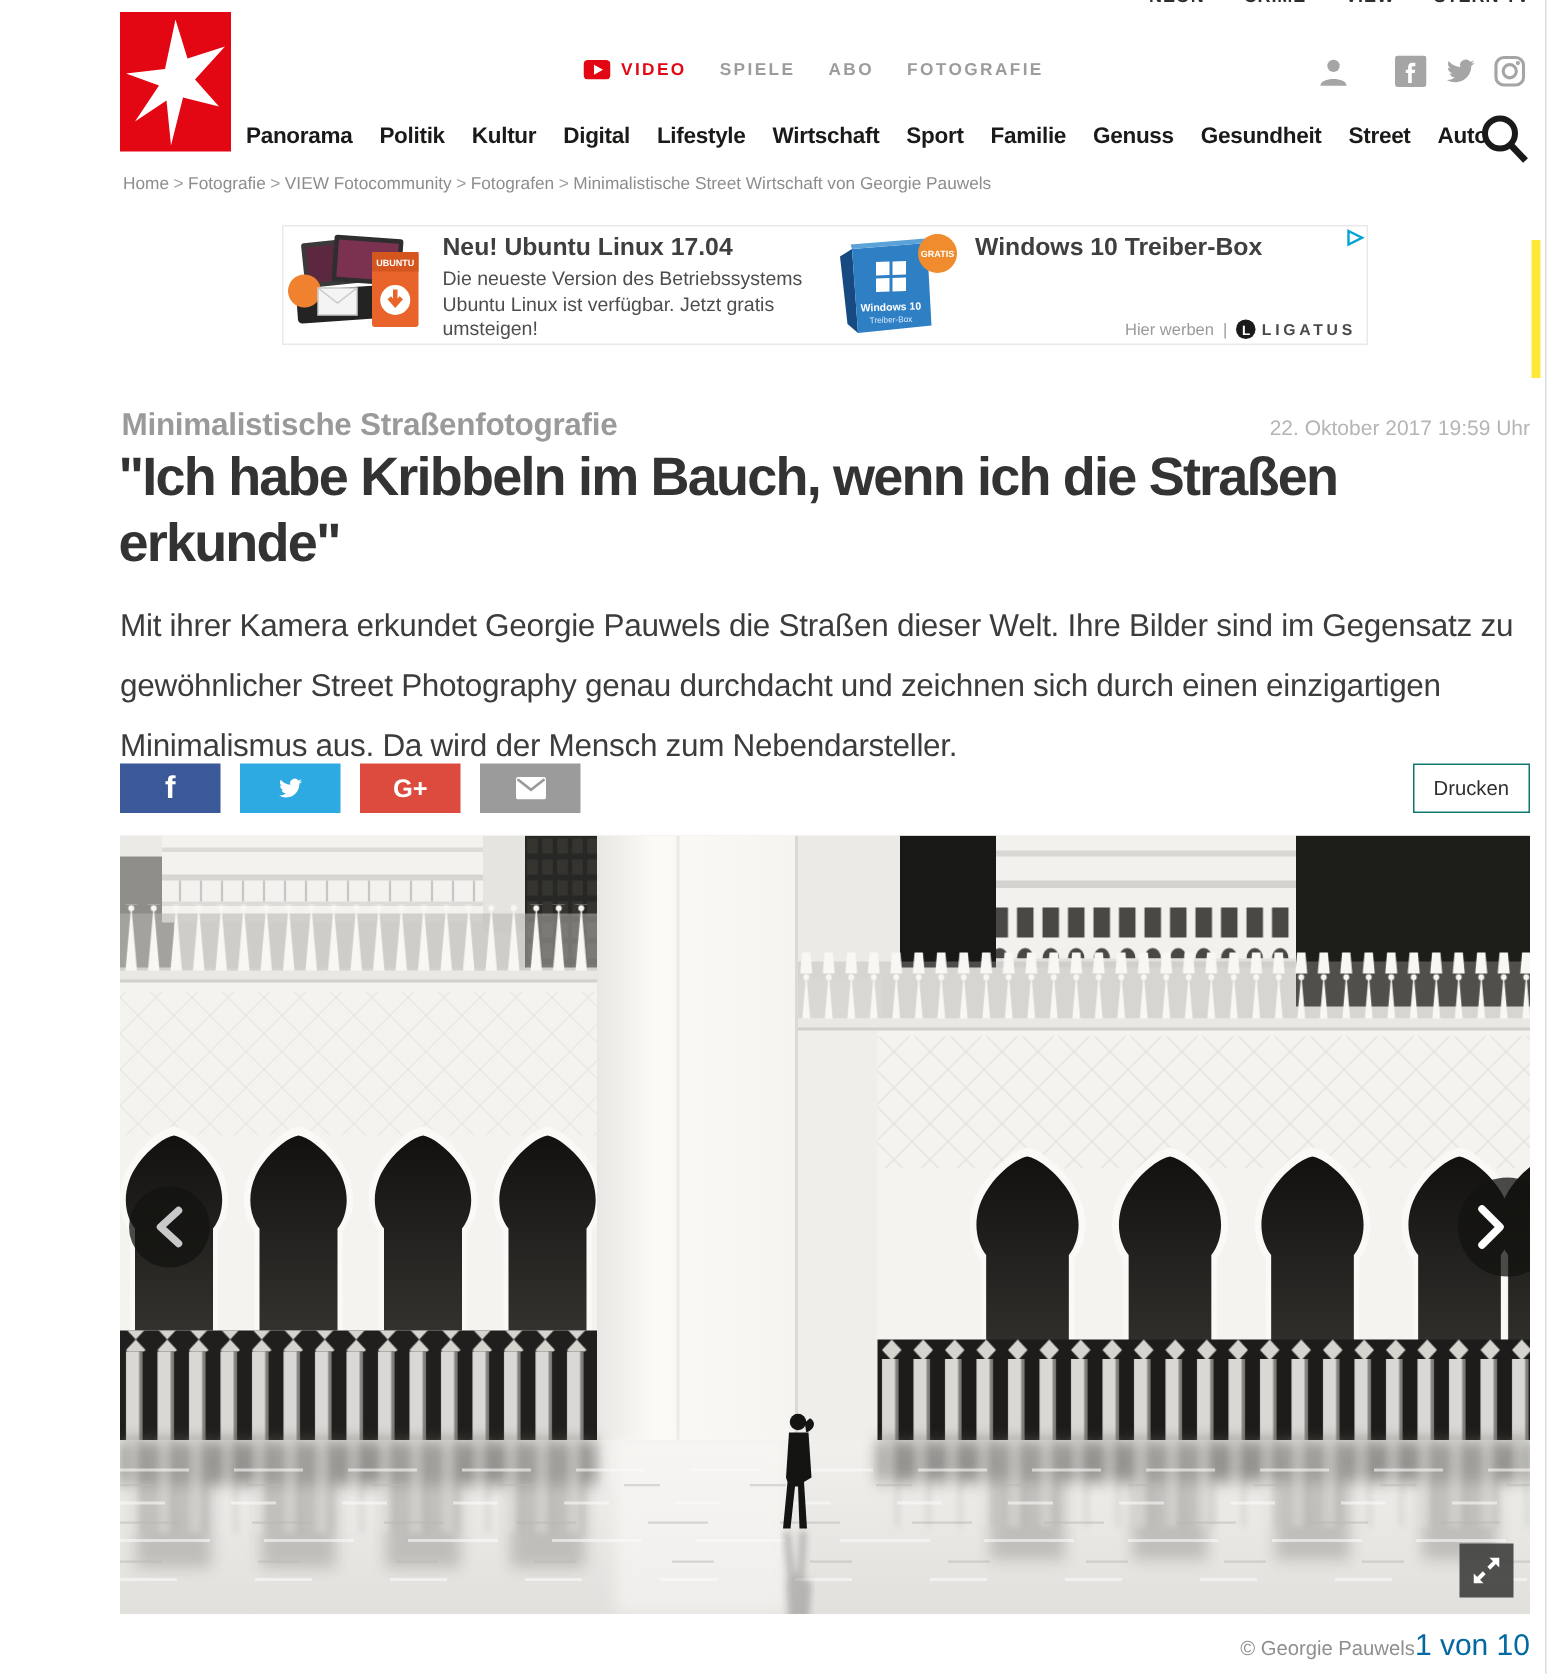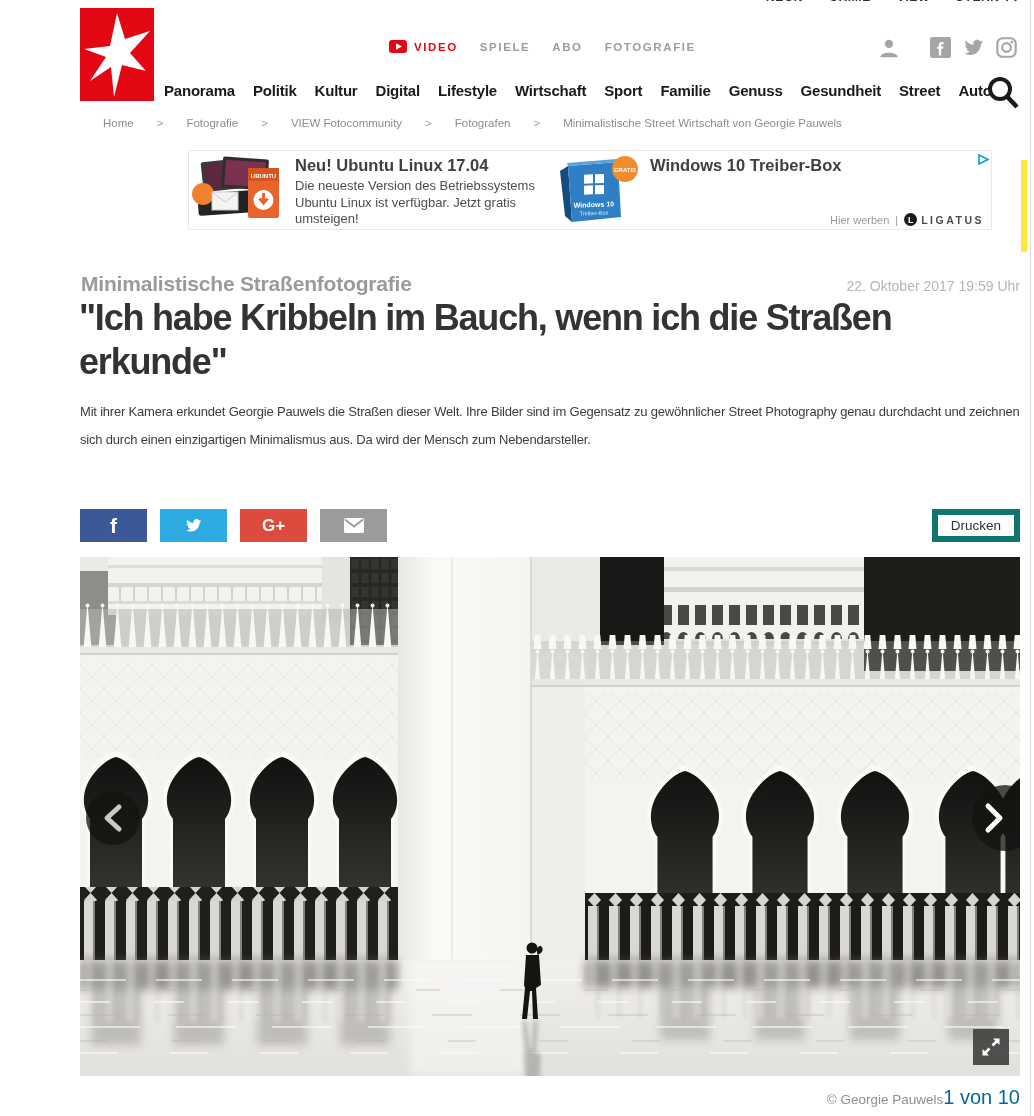--- a/index.html
+++ b/index.html
@@ -21,26 +21,26 @@
   .hlinks .video{display:flex;align-items:center;gap:7px;color:#e30613;}
   .social{position:absolute;left:878px;top:36px;display:flex;align-items:center;}
   .social .ic{margin-right:11px;cursor:pointer;}
   .social .ic.user{margin-right:30px;}
 
   .mainnav{position:absolute;left:164px;top:82px;display:flex;gap:18px;
            font-size:15px;font-weight:700;color:#1a1a18;letter-spacing:-.2px;white-space:nowrap;}
   .mainnav span{cursor:pointer;}
   .searchbtn{position:absolute;left:986px;top:76px;width:34px;height:34px;cursor:pointer;}
 
-  .crumbs{position:absolute;left:82px;top:117px;display:flex;gap:23px;align-items:center;
-          font-size:11.5px;color:#8d8d8d;white-space:nowrap;margin-left:21px;}
+  .crumbs{position:absolute;left:82px;top:117px;display:flex;gap:3px;align-items:center;
+          font-size:11.5px;color:#8d8d8d;white-space:nowrap;}
   .crumbs .sep{color:#9e9e9e;}
 
   
-  .ad{position:absolute;left:188px;top:150px;width:804px;height:80px;background:#fff;
+  .ad{position:absolute;left:188px;top:150px;width:724px;height:80px;background:#fff;
       border:1px solid #e9e9e9;box-sizing:border-box;}
   .ad-img{position:absolute;top:3px;width:97px;height:73px;cursor:pointer;}
   .ad-img.u{left:3px;} .ad-img.w{left:357px;}
   .ad-txt{position:absolute;top:5px;width:252px;cursor:pointer;}
   .ad-txt.u{left:106px;} .ad-txt.w{left:461px;}
   .ad-title{font-size:16.5px;font-weight:700;color:#3f3f3f;margin-bottom:3px;}
   .ad-body{font-size:13px;line-height:16.5px;color:#4d4d4d;}
   .ad-foot{position:absolute;right:7px;bottom:3px;display:flex;align-items:center;gap:6px;
            font-size:11px;color:#9a9a9a;justify-content:flex-end;}
   .ad-foot .lg{display:flex;align-items:center;gap:4px;color:#4a4a4a;font-weight:700;
@@ -52,33 +52,33 @@
   .feedback-tab{position:absolute;left:1021px;top:160px;width:6px;height:92px;background:#ffe83a;cursor:pointer;}
   .edge-line{position:absolute;left:1030px;top:0;width:1px;height:1116px;background:#dedede;}
 
   
   .kickrow{position:absolute;left:81px;top:272px;width:939px;display:flex;
            justify-content:space-between;align-items:baseline;}
   .kicker{font-size:21px;font-weight:700;color:#9a9a9a;letter-spacing:-.2px;}
   .adate{font-size:14px;color:#b5b5b5;}
   .headline{position:absolute;left:79px;top:296px;width:946px;font-size:36px;line-height:44px;
             font-weight:800;color:#333;letter-spacing:-1.2px;}
-  .intro{position:absolute;left:80px;top:398px;width:946px;font-size:13px;line-height:28px;
+  .intro{position:absolute;left:80px;top:398px;width:946px;font-size:21px;line-height:40px;
          color:#3c3c3c;letter-spacing:-.2px;}
 
   .sharerow{position:absolute;left:80px;top:509px;width:940px;height:33px;}
   .sharebtns{display:flex;gap:13px;}
   .sbtn{width:67px;height:33px;display:flex;align-items:center;justify-content:center;
         cursor:pointer;color:#fff;}
   .sbtn.fb{background:#3b5998;font-size:21px;font-weight:700;}
   .sbtn.tw{background:#2caae1;}
   .sbtn.gp{background:#dc4b3e;font-size:17px;font-weight:700;}
   .sbtn.em{background:#9b9b9b;}
   .printbtn{position:absolute;right:0;top:0;height:33px;box-sizing:border-box;
-            padding:0 13px;background:#fff;border:6px solid #0f766e;display:flex;
+            padding:0 13px;background:#fff;border:1px solid #0f766e;display:flex;
             align-items:center;font-size:13.5px;color:#2f2f2f;cursor:pointer;}
 
   
   .gallery{position:absolute;left:80px;top:557px;width:940px;height:519px;overflow:hidden;background:#eceae7;}
   .gallery svg.photo{display:block;}
   .navcirc{position:absolute;border-radius:50%;background:rgba(18,18,16,.76);
            display:flex;align-items:center;justify-content:center;cursor:pointer;}
   .prev{left:6px;top:234px;width:54px;height:54px;}
   .next{left:892px;top:228px;width:66px;height:66px;}
   .expand{position:absolute;right:11px;bottom:11px;width:36px;height:36px;

